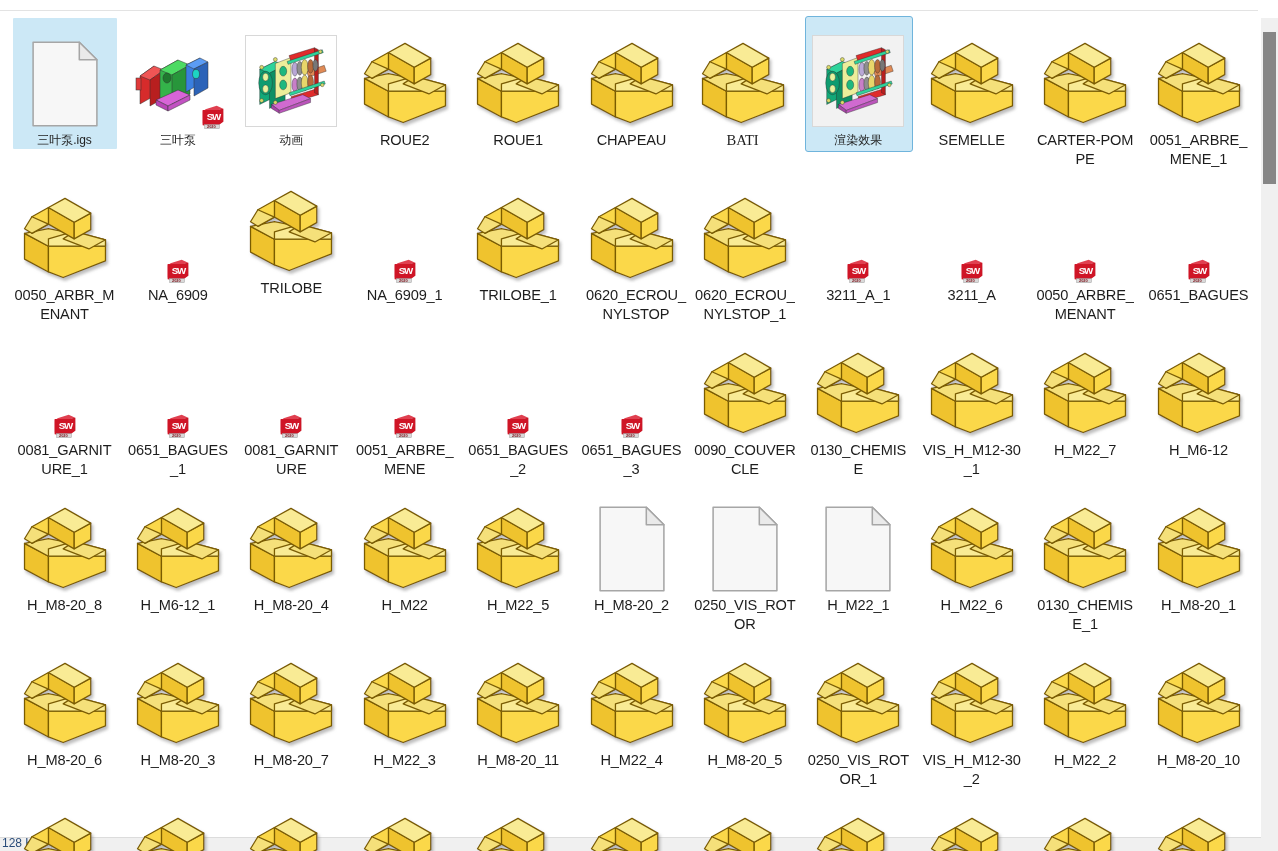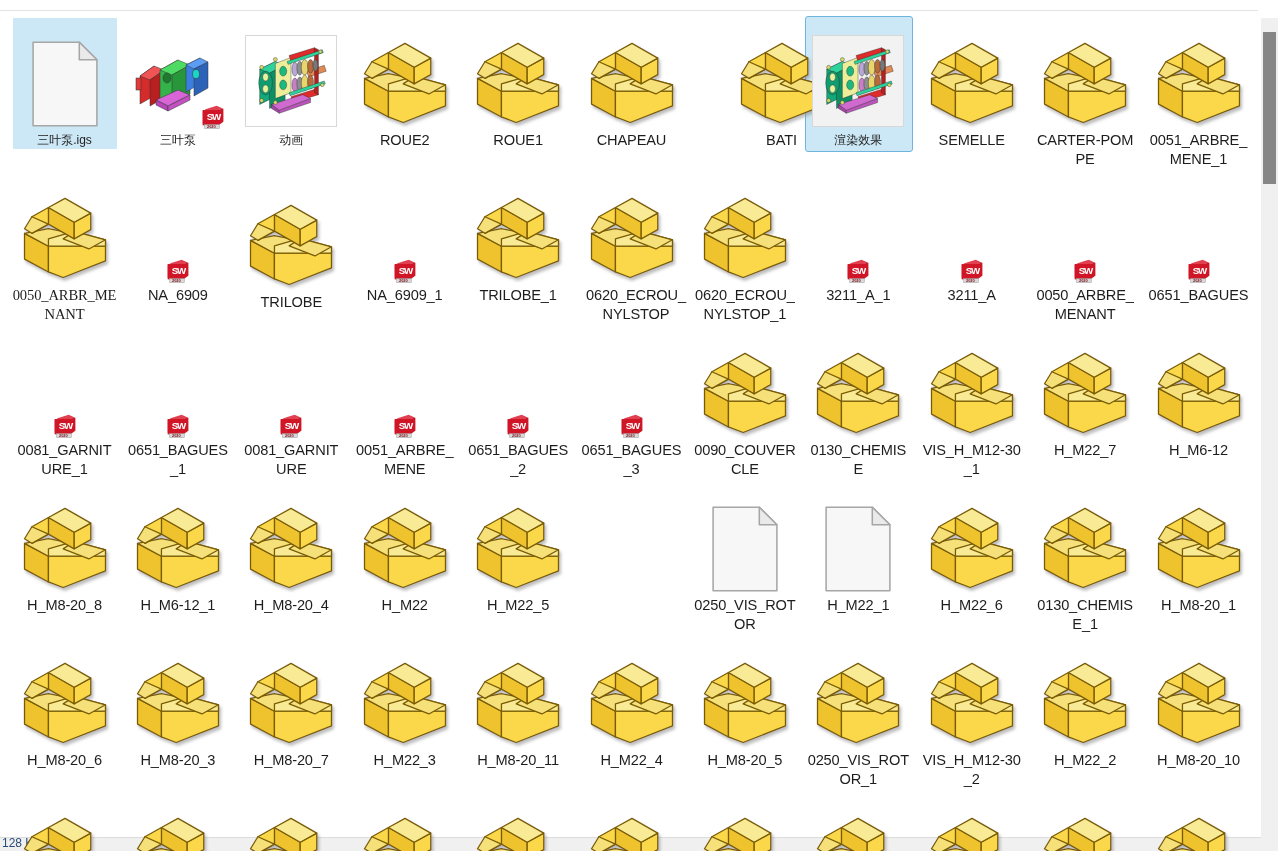--- a/index.html
+++ b/index.html
@@ -346,21 +346,21 @@
     <polygon points="50,8 78,24 60,34 32,18" fill="#f9eb95"></polygon>
 
     <polygon points="14,28 32,18 32,36 14,46" fill="#fbd84a"></polygon>
 
     <polygon points="14,28 32,36 14,46 6,41" fill="#f5e07a"></polygon>
   </g>
   </svg>
         </div>
         <div class="label">CHAPEAU</div>
       </div>
-      <div class="cell" style="left: 717px; top: 0px;">
+      <div class="cell" style="left: 678px; top: 0px; font-family: Liberation Serif, serif;">
         <div class="icon-box">
           <svg class="blk" viewBox="0 0 100 100">
   <defs>
     <filter id="f1" x="-40%" y="-40%" width="200%" height="200%">
       <feDropShadow dx="2" dy="3" stdDeviation="1.5" flood-color="#909090" flood-opacity="0.6"></feDropShadow>
     </filter>
   </defs>
   <g filter="url(#f1)" stroke="#7a5c05" stroke-width="1.4" stroke-linejoin="round" stroke-linecap="round">
 
     <polygon points="6,46 32,60 32,88 6,74" fill="#efc32f"></polygon>
@@ -536,21 +536,21 @@
     <polygon points="50,8 78,24 60,34 32,18" fill="#f9eb95"></polygon>
 
     <polygon points="14,28 32,18 32,36 14,46" fill="#fbd84a"></polygon>
 
     <polygon points="14,28 32,36 14,46 6,41" fill="#f5e07a"></polygon>
   </g>
   </svg>
         </div>
         <div class="label">0051_ARBRE_MENE_1</div>
       </div>
-      <div class="cell" style="left: 0px; top: 155px; font-family: Liberation Serif, serif;">
+      <div class="cell" style="left: 0px; top: 155px;">
         <div class="icon-box">
           <svg class="blk" viewBox="0 0 100 100">
   <defs>
     <filter id="f1" x="-40%" y="-40%" width="200%" height="200%">
       <feDropShadow dx="2" dy="3" stdDeviation="1.5" flood-color="#909090" flood-opacity="0.6"></feDropShadow>
     </filter>
   </defs>
   <g filter="url(#f1)" stroke="#7a5c05" stroke-width="1.4" stroke-linejoin="round" stroke-linecap="round">
 
     <polygon points="6,46 32,60 32,88 6,74" fill="#efc32f"></polygon>
@@ -592,21 +592,21 @@
       <polygon points="3,6.6 20,6.6 25,5 25,19 20,22.8 3,22.8" fill="#cf1526"></polygon>
     </g>
     <text x="7.2" y="17.4" font-family="'Liberation Sans',sans-serif" font-size="10.5" font-weight="bold" fill="#ffffff">S</text>
     <text x="13.0" y="17.4" font-family="'Liberation Sans',sans-serif" font-size="10.5" font-weight="bold" fill="#ffffff">W</text>
     <rect x="5" y="22.2" width="16" height="4.4" fill="#d9d9d9" stroke="#9b9b9b" stroke-width="0.5"></rect>
     <text x="7.6" y="25.8" font-family="'Liberation Sans',sans-serif" font-size="4.2" font-weight="bold" fill="#7a0a12">2020</text>
   </svg>
         </div>
         <div class="label">NA_6909</div>
       </div>
-      <div class="cell" style="left: 226.8px; top: 162px;">
+      <div class="cell" style="left: 226.8px; top: 148px;">
         <div class="icon-box">
           <svg class="blk" viewBox="0 0 100 100">
   <defs>
     <filter id="f1" x="-40%" y="-40%" width="200%" height="200%">
       <feDropShadow dx="2" dy="3" stdDeviation="1.5" flood-color="#909090" flood-opacity="0.6"></feDropShadow>
     </filter>
   </defs>
   <g filter="url(#f1)" stroke="#7a5c05" stroke-width="1.4" stroke-linejoin="round" stroke-linecap="round">
 
     <polygon points="6,46 32,60 32,88 6,74" fill="#efc32f"></polygon>
@@ -1310,20 +1310,29 @@
     <polygon points="50,8 78,24 60,34 32,18" fill="#f9eb95"></polygon>
 
     <polygon points="14,28 32,18 32,36 14,46" fill="#fbd84a"></polygon>
 
     <polygon points="14,28 32,36 14,46 6,41" fill="#f5e07a"></polygon>
   </g>
   </svg>
         </div>
         <div class="label">H_M22_5</div>
       </div>
+      <div class="cell" style="left: 567px; top: 465px;">
+        <div class="icon-box">
+          <svg class="doc" viewBox="0 0 60 78">
+    <polygon points="1,1 43,1 59,17 59,77 1,77" fill="#f7f7f7" stroke="#a6a6a6" stroke-width="1.4" stroke-linejoin="round"></polygon>
+    <polygon points="43,1 59,17 43,17" fill="#eaeaea" stroke="#a6a6a6" stroke-width="1.4" stroke-linejoin="round"></polygon>
+  </svg>
+        </div>
+        <div class="label">H_M8-20_2</div>
+      </div>
       <div class="cell" style="left: 680.4px; top: 465px;">
         <div class="icon-box">
           <svg class="doc" viewBox="0 0 60 78">
     <polygon points="1,1 43,1 59,17 59,77 1,77" fill="#f7f7f7" stroke="#a6a6a6" stroke-width="1.4" stroke-linejoin="round"></polygon>
     <polygon points="43,1 59,17 43,17" fill="#eaeaea" stroke="#a6a6a6" stroke-width="1.4" stroke-linejoin="round"></polygon>
   </svg>
         </div>
         <div class="label">0250_VIS_ROTOR</div>
       </div>
       <div class="cell" style="left: 793.8px; top: 465px;">

